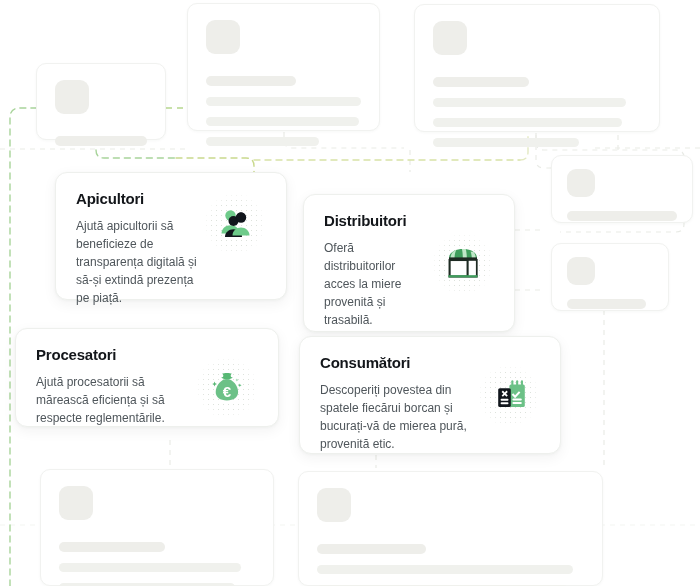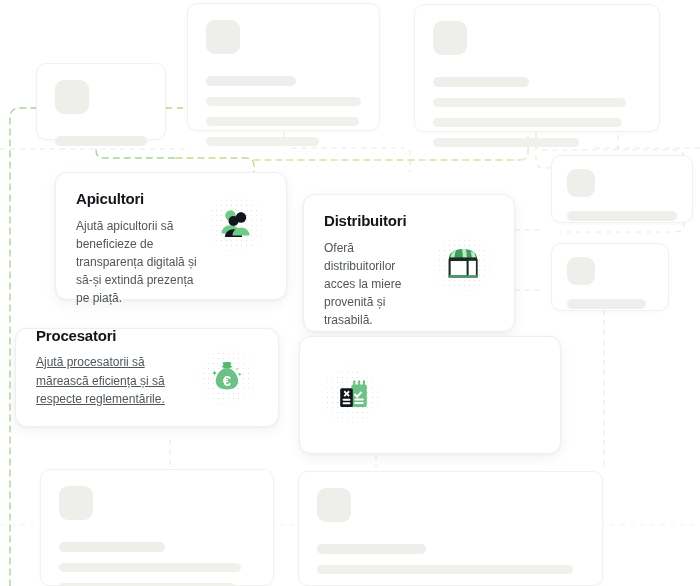--- a/index.html
+++ b/index.html
@@ -232,43 +232,47 @@
         <rect x="6.6" y="16" width="27" height="16.5" fill="#ffffff"></rect>
         <rect x="6.6" y="16" width="27" height="16.5" fill="none" stroke="#1d2a22" stroke-width="2.1"></rect>
         <rect x="25" y="16.8" width="7.8" height="15" fill="#ffffff"></rect>
         <line x1="24.6" y1="16" x2="24.6" y2="32.5" stroke="#1d2a22" stroke-width="2.1"></line>
 
         <rect x="5.4" y="31.2" width="29.2" height="2.2" fill="#3f9e5c"></rect>
       </svg>
     </div>
   </div>
 
-  <div class="card" style="left:15px; top:328px; width:264px; height:99px;align-items:flex-end;">
+  <div class="card" style="left:15px; top:328px; width:264px; height:99px;">
     <div class="body">
       <h3>Procesatori</h3>
-      <p style="max-width:174px;text-decoration:underline;">Ajută procesatorii să mărească eficiența și să respecte reglementările.</p>
+      <p style="max-width:174px;">Ajută procesatorii să mărească eficiența și să respecte reglementările.</p>
     </div>
     <div class="iconwrap" style="margin-top:10px;">
       <div class="dots"></div>
       <svg width="40" height="40" viewBox="0 0 40 40">
 
         <path d="M14.2 9.2c1.4 1.4 2.9 2 5.8 2s4.4-.6 5.8-2c-1.1.3-2.1-.4-2.1-1.5 0-.9.5-1.5 1.3-1.9-1.2-.5-2.9-.8-5-.8s-3.8.3-5 .8c.8.4 1.3 1 1.3 1.9 0 1.1-1 1.8-2.1 1.5z" fill="#57b874"></path>
 
         <path d="M19.9 11c5.6 0 11.2 6.4 11.2 13.1 0 5.3-4.4 8.4-11.2 8.4S8.7 29.4 8.7 24.1C8.7 17.4 14.3 11 19.9 11z" fill="#6cc187"></path>
 
         <text x="20" y="28.5" font-family="Liberation Sans, sans-serif" font-size="15" font-weight="700" fill="#ffffff" text-anchor="middle">€</text>
 
         <path d="M7.6 13.6l.7 1.7 1.7.7-1.7.7-.7 1.7-.7-1.7-1.7-.7 1.7-.7z" fill="#57b874"></path>
         <path d="M32.8 15.4l.55 1.3 1.3.55-1.3.55-.55 1.3-.55-1.3-1.3-.55 1.3-.55z" fill="#57b874"></path>
         <path d="M29.9 10.6l.4 1 1 .4-1 .4-.4 1-.4-1-1-.4 1-.4z" fill="#8ed3a2"></path>
       </svg>
     </div>
   </div>
 
   <div class="card" style="left:299px; top:336px; width:262px; height:118px;">
+    <div class="body">
+      <h3>Consumători</h3>
+      <p style="max-width:166px;">Descoperiți povestea din spatele fiecărui borcan și bucurați-vă de mierea pură, provenită etic.</p>
+    </div>
     <div class="iconwrap" style="margin-top:10px;">
       <div class="dots"></div>
       <svg width="40" height="40" viewBox="0 0 40 40">
 
         <rect x="22.3" y="4.2" width="2.1" height="5.6" rx="1" fill="#6cc187"></rect>
         <rect x="27.1" y="4.2" width="2.1" height="5.6" rx="1" fill="#6cc187"></rect>
         <rect x="31.9" y="4.2" width="2.1" height="5.6" rx="1" fill="#6cc187"></rect>
 
         <rect x="20.4" y="8.4" width="15.4" height="22.6" rx="1.6" fill="#6cc187"></rect>
         <path d="M24.2 17.3l1.9 2 3.8-4.1 1.5 1.4-5.3 5.7-3.4-3.5z" fill="#ffffff"></path>

